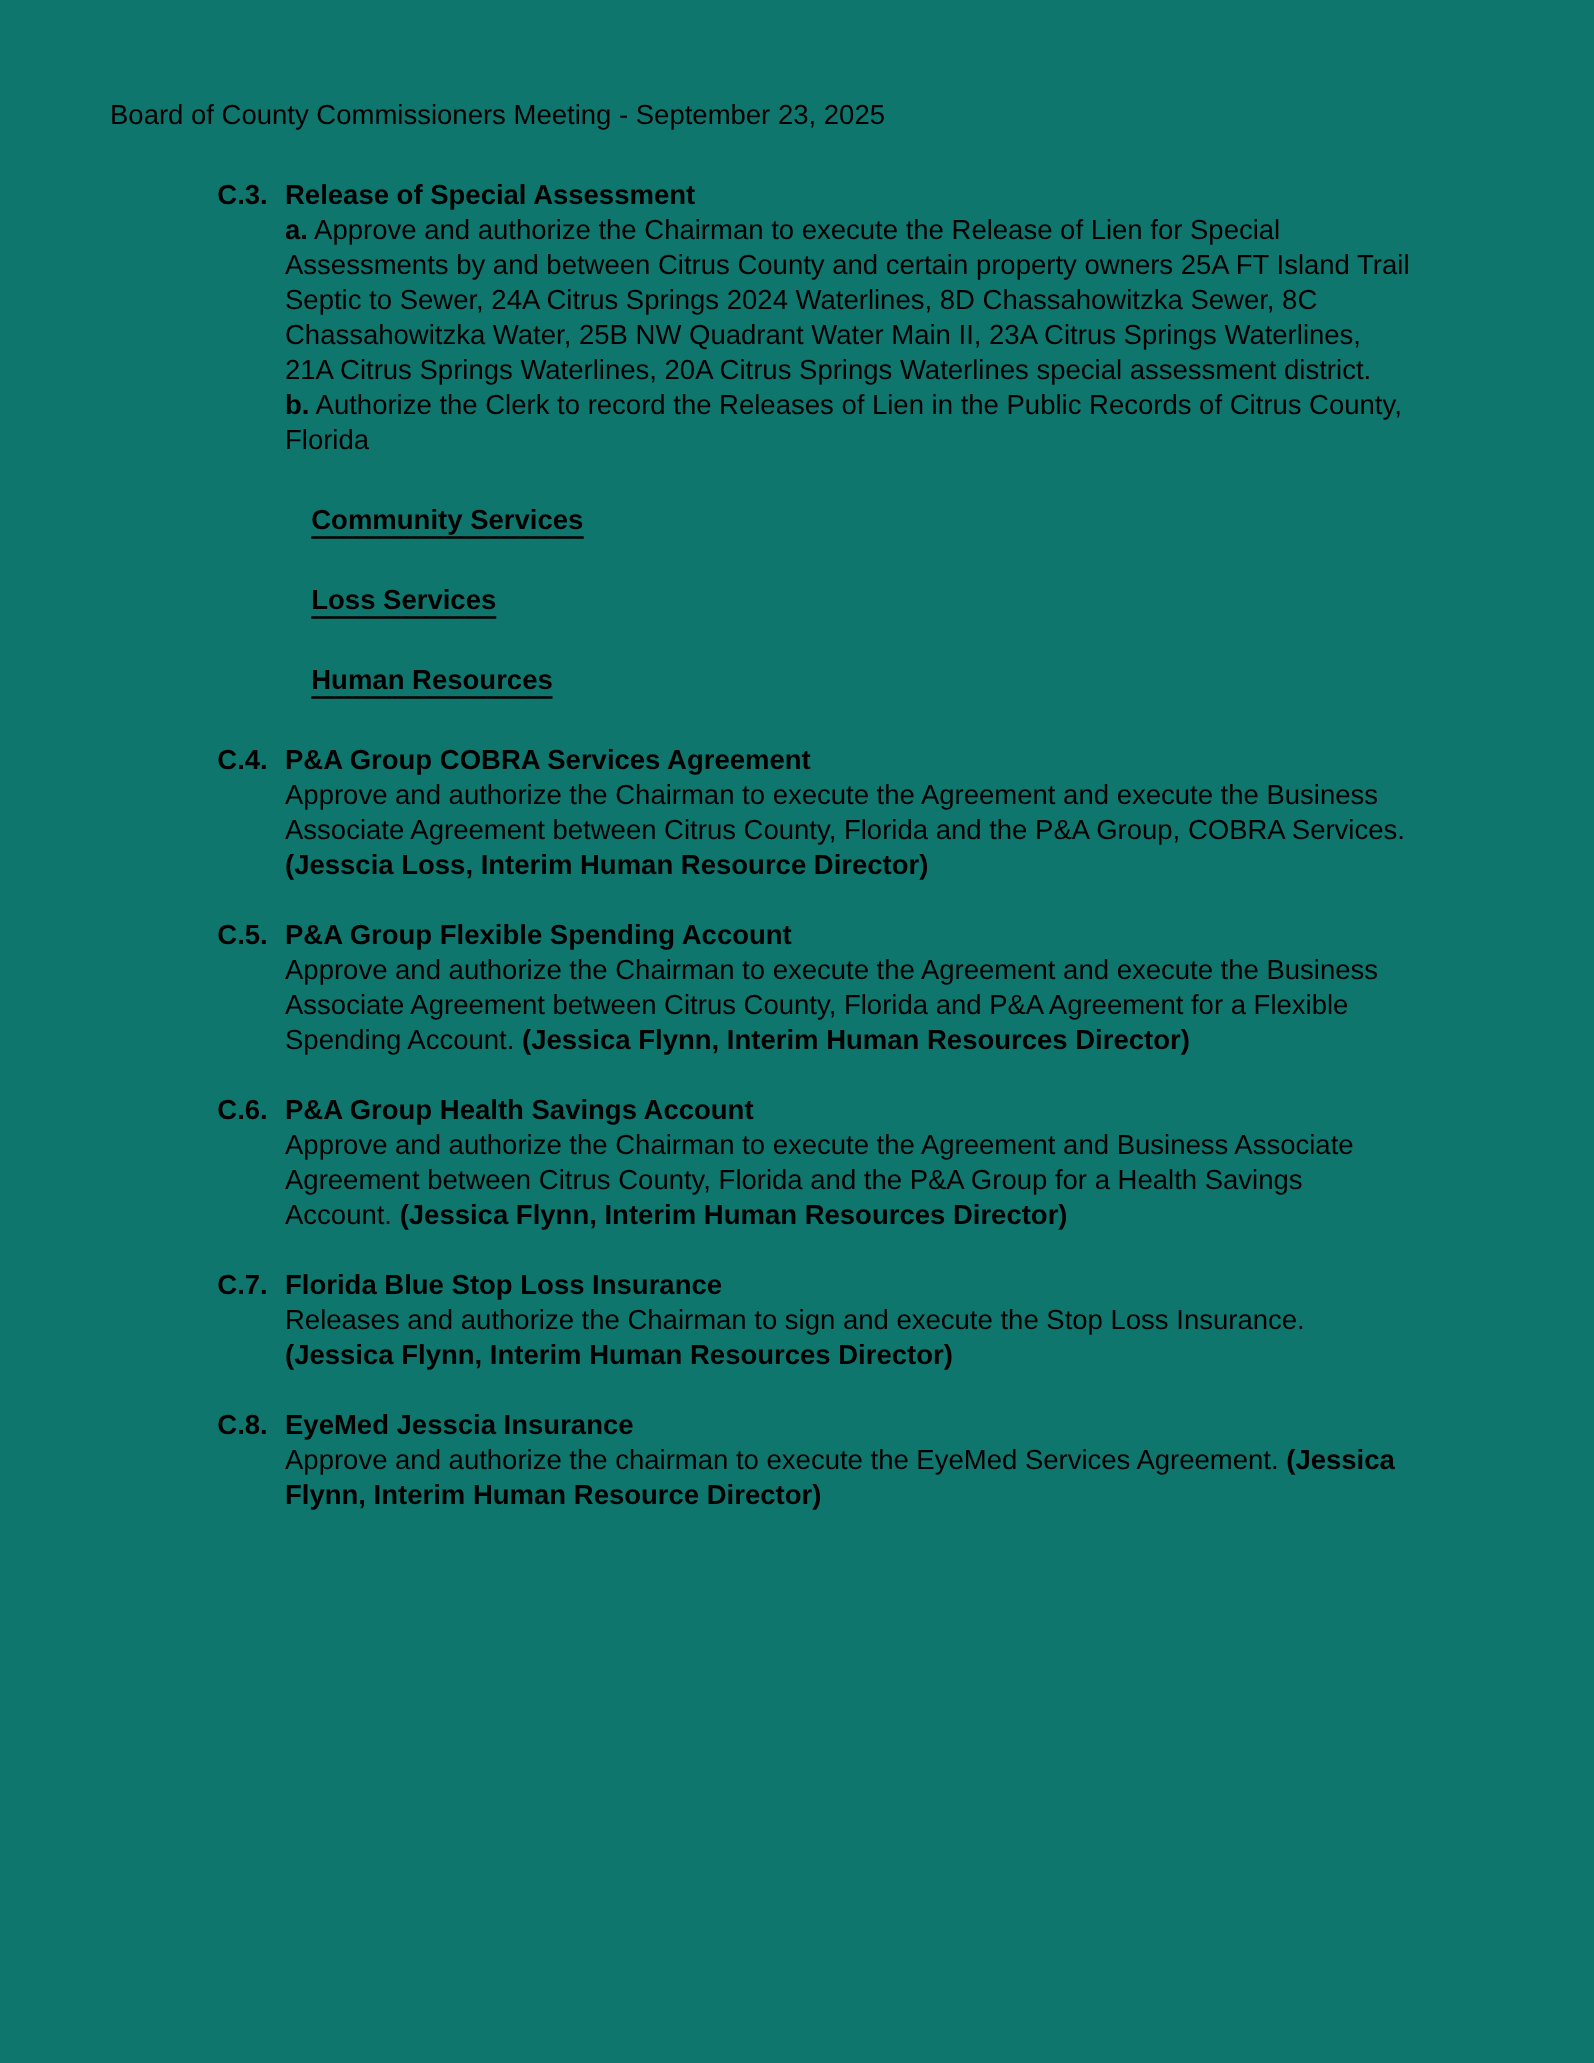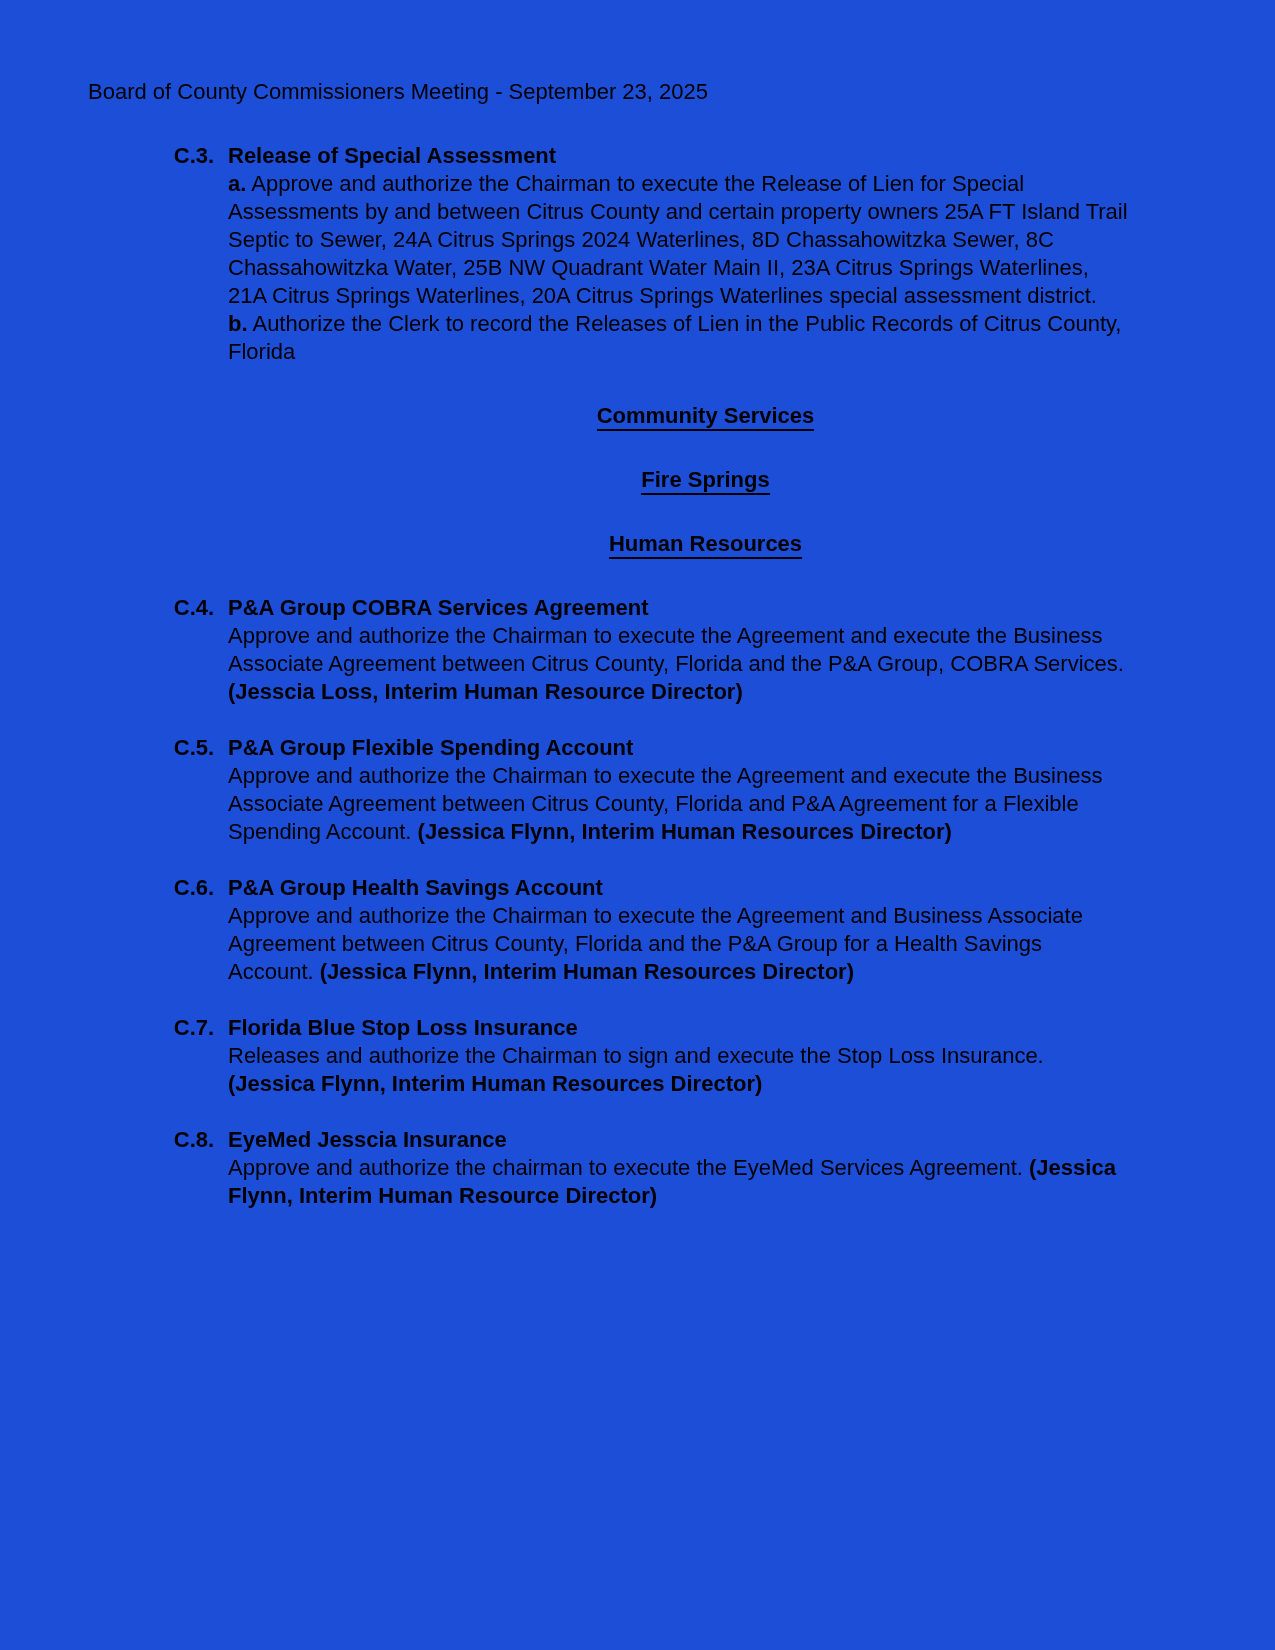--- a/index.html
+++ b/index.html
@@ -1,21 +1,21 @@
 <!DOCTYPE html>
 <html><head>
 <meta charset="utf-8">
 <style>
   html, body { margin: 0; padding: 0; background: #e8e8e8; }
   .page {
     position: relative;
     width: 1275px;
     height: 1650px;
     margin: 0 auto;
-    background: #1d4ed8;
+    background: #0f766e;
     color: #000000;
     font-family: "Liberation Sans", sans-serif;
     font-size: 22px;
     line-height: 28px;
     box-sizing: border-box;
     padding: 78px 60px 0 88px;
     overflow: hidden;
   }
   .doc-header {
     margin-bottom: 36px;
@@ -38,23 +38,22 @@
     width: 900px;
   }
   .item-title {
     font-weight: bold;
   }
   .item-paragraph {
     margin: 0;
   }
   .seg-bold { font-weight: bold; }
   .section-heading {
-    margin: 36px 0 36px 36px;
+    margin: 36px 0 36px 89px;
     font-weight: bold;
-    text-align: center;
   }
   .section-heading .underlined {
     border-bottom: 2px solid #000;
     padding-bottom: 1px;
   }
 </style>
 </head>
 <body>
 
 <div class="page">
@@ -62,21 +61,21 @@
   <div class="doc-body" id="doc-body">
       <div class="agenda-item">
         <div class="item-number">C.3.</div>
         <div class="item-content">
           <div class="item-title">Release of Special Assessment</div>
           <div class="item-paragraph"><span class="seg-bold">a.</span><span class="seg"> Approve and authorize the Chairman to execute the Release of Lien for Special Assessments by and between Citrus County and certain property owners 25A FT Island Trail Septic to Sewer, 24A Citrus Springs 2024 Waterlines, 8D Chassahowitzka Sewer, 8C Chassahowitzka Water, 25B NW Quadrant Water Main II, 23A Citrus Springs Waterlines, 21A Citrus Springs Waterlines, 20A Citrus Springs Waterlines special assessment district.</span></div>
           <div class="item-paragraph"><span class="seg-bold">b.</span><span class="seg"> Authorize the Clerk to record the Releases of Lien in the Public Records of Citrus County, Florida</span></div>
         </div>
       </div>
       <div class="section-heading"><span class="underlined">Community Services</span></div>
-      <div class="section-heading"><span class="underlined">Fire Springs</span></div>
+      <div class="section-heading"><span class="underlined">Loss Services</span></div>
       <div class="section-heading"><span class="underlined">Human Resources</span></div>
       <div class="agenda-item">
         <div class="item-number">C.4.</div>
         <div class="item-content">
           <div class="item-title">P&amp;A Group COBRA Services Agreement</div>
           <div class="item-paragraph"><span class="seg">Approve and authorize the Chairman to execute the Agreement and execute the Business Associate Agreement between Citrus County, Florida and the P&amp;A Group, COBRA Services. </span><span class="seg-bold">(Jesscia Loss, Interim Human Resource Director)</span></div>
         </div>
       </div>
       <div class="agenda-item">
         <div class="item-number">C.5.</div>

